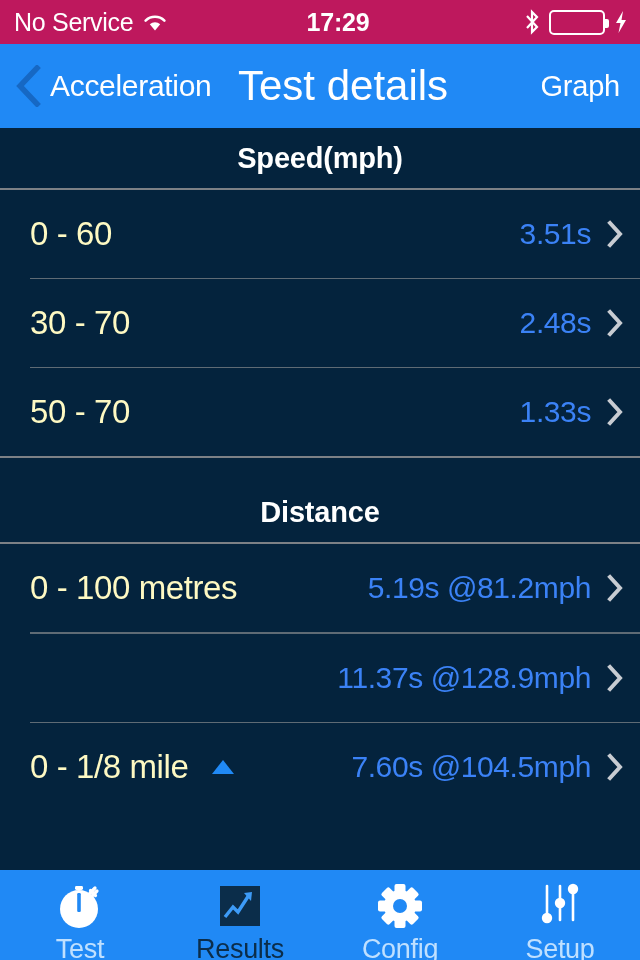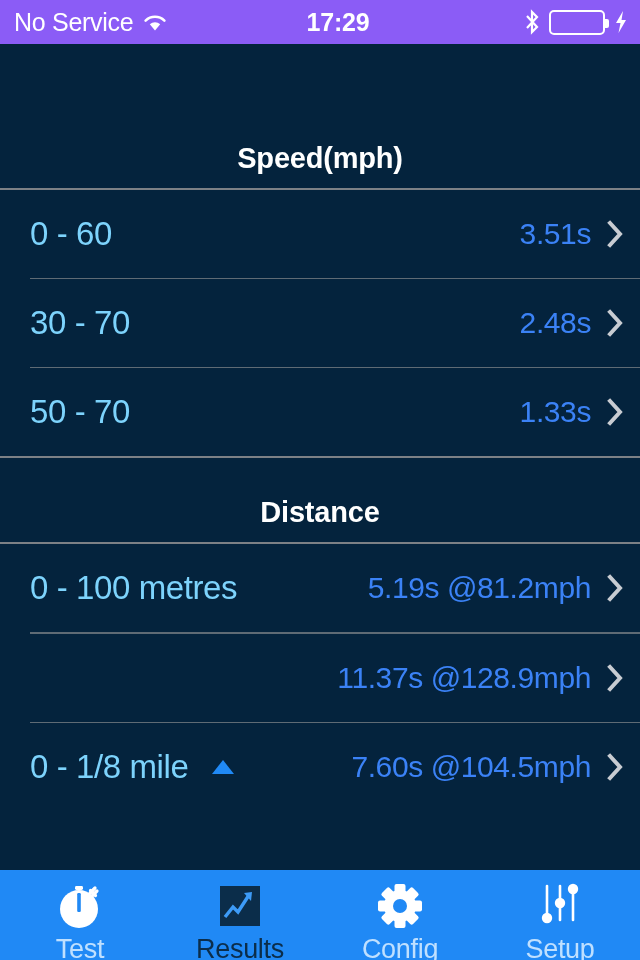--- a/index.html
+++ b/index.html
@@ -8,21 +8,21 @@
     font-family: "Liberation Sans", sans-serif;
     background:#04233d;
     overflow:hidden;
     -webkit-font-smoothing:antialiased;
   }
   #app { position:relative; width:640px; height:960px; overflow:hidden; background:#04233d; }
 
   
   .statusbar {
     position:absolute; top:0; left:0; width:640px; height:44px;
-    background:#8b5cf6; color:#fff;
+    background:#be185d; color:#fff;
     display:flex; align-items:center;
   }
   .sb-left { position:absolute; left:14px; display:flex; align-items:center; gap:9px; }
   .sb-carrier { font-size:25px; letter-spacing:-0.3px; }
   .sb-time { position:absolute; left:0; width:640px; text-align:center; font-size:25px; font-weight:bold; letter-spacing:-0.2px;padding-left:36px; }
   .sb-right { position:absolute; right:12px; display:flex; align-items:center; gap:9px; }
 
   .wifi-icon { width:26px; height:20px; position:relative; }
   .bt-icon { width:16px; height:26px; }
   .battery { width:56px; height:25px; border:2px solid #fff; border-radius:5px; position:relative; padding:2px; }
@@ -64,21 +64,21 @@
   .section-header {
     height:60px; display:flex; align-items:center; justify-content:center;
     color:#fff; font-size:29px; font-weight:bold; letter-spacing:-0.2px;
   }
   .section-header.first { height:60px; }
   .hr-full { height:2px; background:#7d8186; width:100%; }
   .row {
     position:relative; height:88px; display:flex; align-items:center;
     padding-left:30px; padding-right:16px;
   }
-  .row-label { color:#7dd3fc; font-size:33px; font-weight:300; letter-spacing:-0.4px; white-space:nowrap; }
+  .row-label { color:#fef9c3; font-size:33px; font-weight:300; letter-spacing:-0.4px; white-space:nowrap; }
   .row-right { margin-left:auto; display:flex; align-items:center; gap:16px; }
   .row-value { color:#3b82f6; font-size:30px; font-weight:300; letter-spacing:-0.4px; white-space:nowrap; }
   .row-chevron { width:17px; height:28px; flex:none; }
   .row-sep { margin-left:30px; height:1px; background:#5f6b75; }
   .section-gap { height:24px; }
   .scroll-arrow { width:0; height:0; border-left:11px solid transparent; border-right:11px solid transparent; border-bottom:14px solid #2089f5; margin-left:24px; }
 
   
   .tabbar {
     position:absolute; bottom:0; left:0; width:640px; height:90px;
@@ -117,20 +117,32 @@
         <span class="battery-fill" style="width:80%"></span>
       </span>
       <span class="bolt-icon">
         <svg width="14" height="24" viewBox="0 0 14 24">
           <path d="M9 1 L2 13 L6.5 13 L4.5 23 L12 10 L7.5 10 Z" fill="#fff"></path>
         </svg>
       </span>
     </div>
   </div>
 
+  <div class="navbar">
+    <div class="nav-back">
+      <span class="back-chevron">
+        <svg width="26" height="42" viewBox="0 0 26 42">
+          <path d="M21 3 L4 21 L21 39" stroke="#1668c4" stroke-width="5.5" fill="none" stroke-linecap="square" stroke-linejoin="miter"></path>
+        </svg>
+      </span>
+      <span class="nav-back-label">Acceleration</span>
+    </div>
+    <div class="nav-title">Test details</div>
+    <div class="nav-right">Graph</div>
+  </div>
 
   <div class="content">
 
     <div class="section-header first">Speed(mph)</div>
     <div class="hr-full"></div>
 
     <div class="row">
       <span class="row-label">0 - 60</span>
       <span class="row-right">
         <span class="row-value">3.51s</span>

